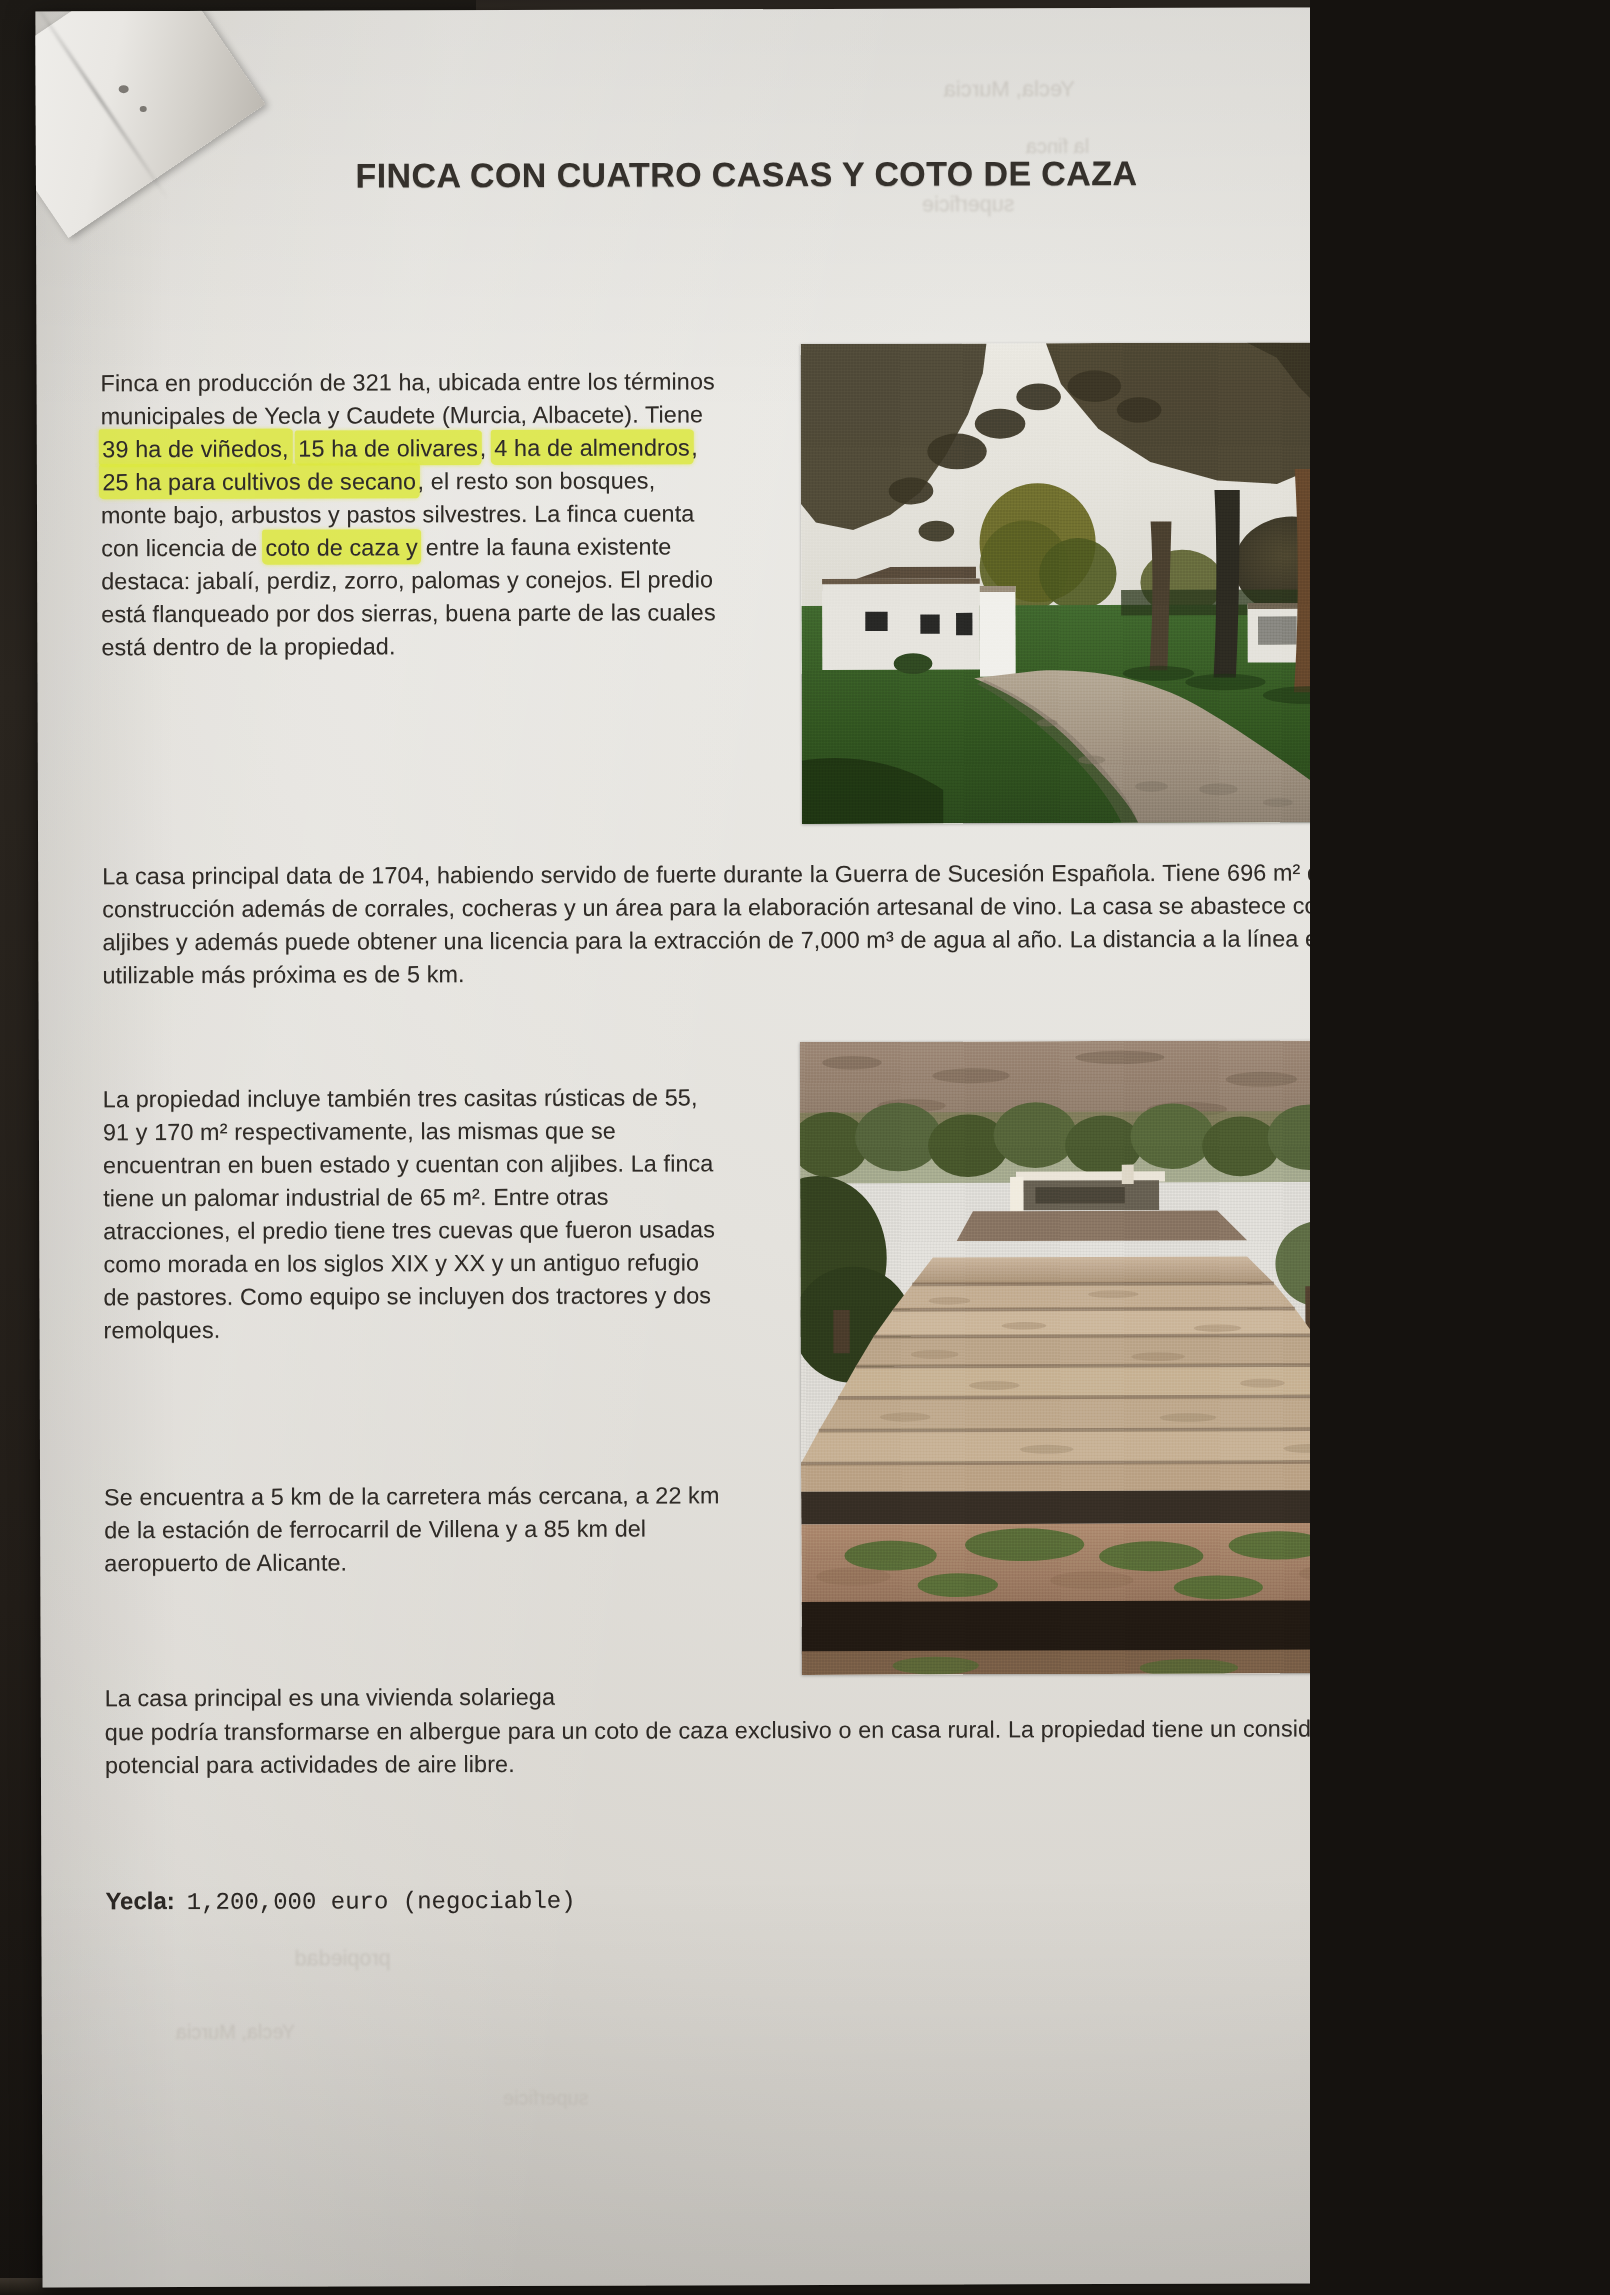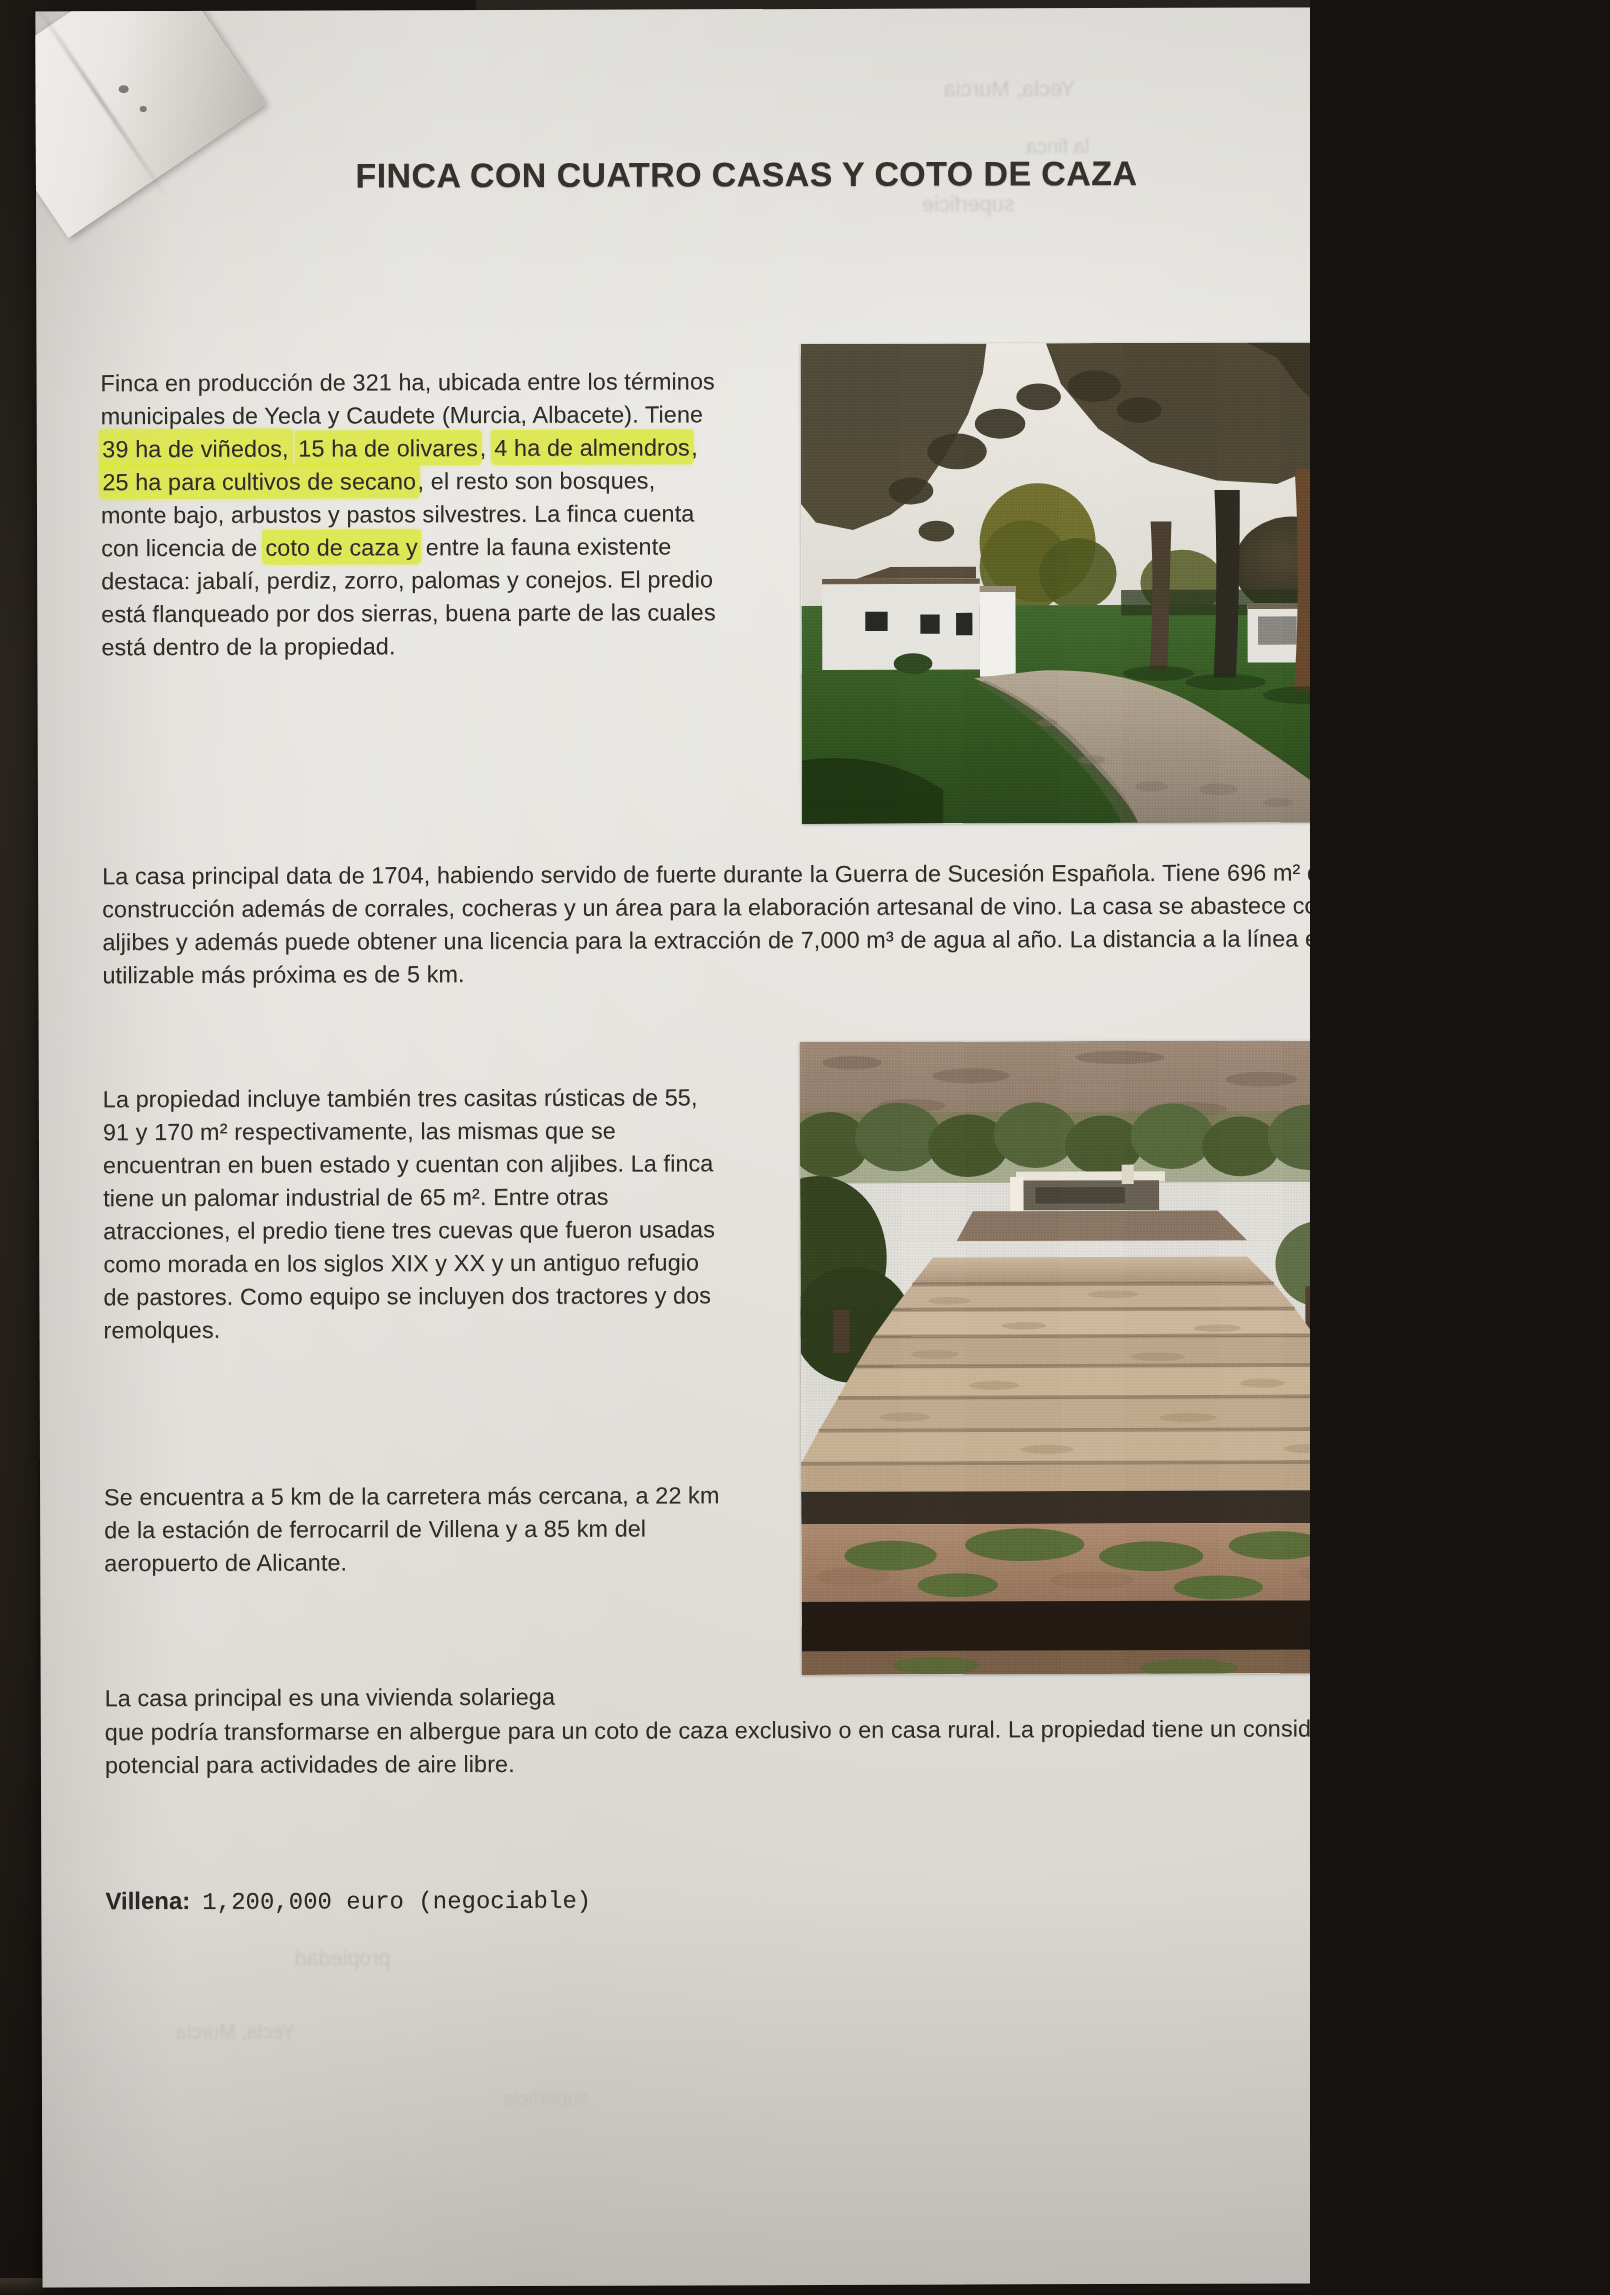--- a/index.html
+++ b/index.html
@@ -164,21 +164,21 @@
 
       <p class="para full" style="top:849px;">La casa principal data de 1704, habiendo servido de fuerte durante la Guerra de Sucesión Española. Tiene 696 m² de construcción además de corrales, cocheras y un área para la elaboración artesanal de vino. La casa se abastece con dos aljibes y además puede obtener una licencia para la extracción de 7,000 m³ de agua al año. La distancia a la línea eléctrica utilizable más próxima es de 5 km.</p>
 
       <p class="para col-left" style="top:1072px;">La propiedad incluye también tres casitas rústicas de 55, 91 y 170 m² respectivamente, las mismas que se encuentran en buen estado y cuentan con aljibes. La finca tiene un palomar industrial de 65 m². Entre otras atracciones, el predio tiene tres cuevas que fueron usadas como morada en los siglos XIX y XX y un antiguo refugio de pastores. Como equipo se incluyen dos tractores y dos remolques.</p>
 
       <p class="para col-left" style="top:1470px;">Se encuentra a 5 km de la carretera más cercana, a 22 km de la estación de ferrocarril de Villena y a 85 km del aeropuerto de Alicante.</p>
 
       <p class="para" style="left:64px; top:1671px; width:618px;">La casa principal es una vivienda solariega</p>
       <p class="para full" style="top:1705px;">que podría transformarse en albergue para un coto de caza exclusivo o en casa rural. La propiedad tiene un considerable potencial para actividades de aire libre.</p>
 
-      <p class="price"><b>Villena:</b><span class="amt">1,200,000 euro (negociable)</span></p>
+      <p class="price"><b>Yecla:</b><span class="amt">1,200,000 euro (negociable)</span></p>
     </div>
 
     <div class="photo" id="photo-1">
       <svg viewBox="0 0 882 645" preserveAspectRatio="none">
         <defs>
           <linearGradient id="sky1" x1="0" y1="0" x2="0" y2="1">
             <stop offset="0%" stop-color="#e9e7e0"></stop>
             <stop offset="100%" stop-color="#dcdad2"></stop>
           </linearGradient>
           <linearGradient id="grass1" x1="0" y1="0" x2="0" y2="1">

